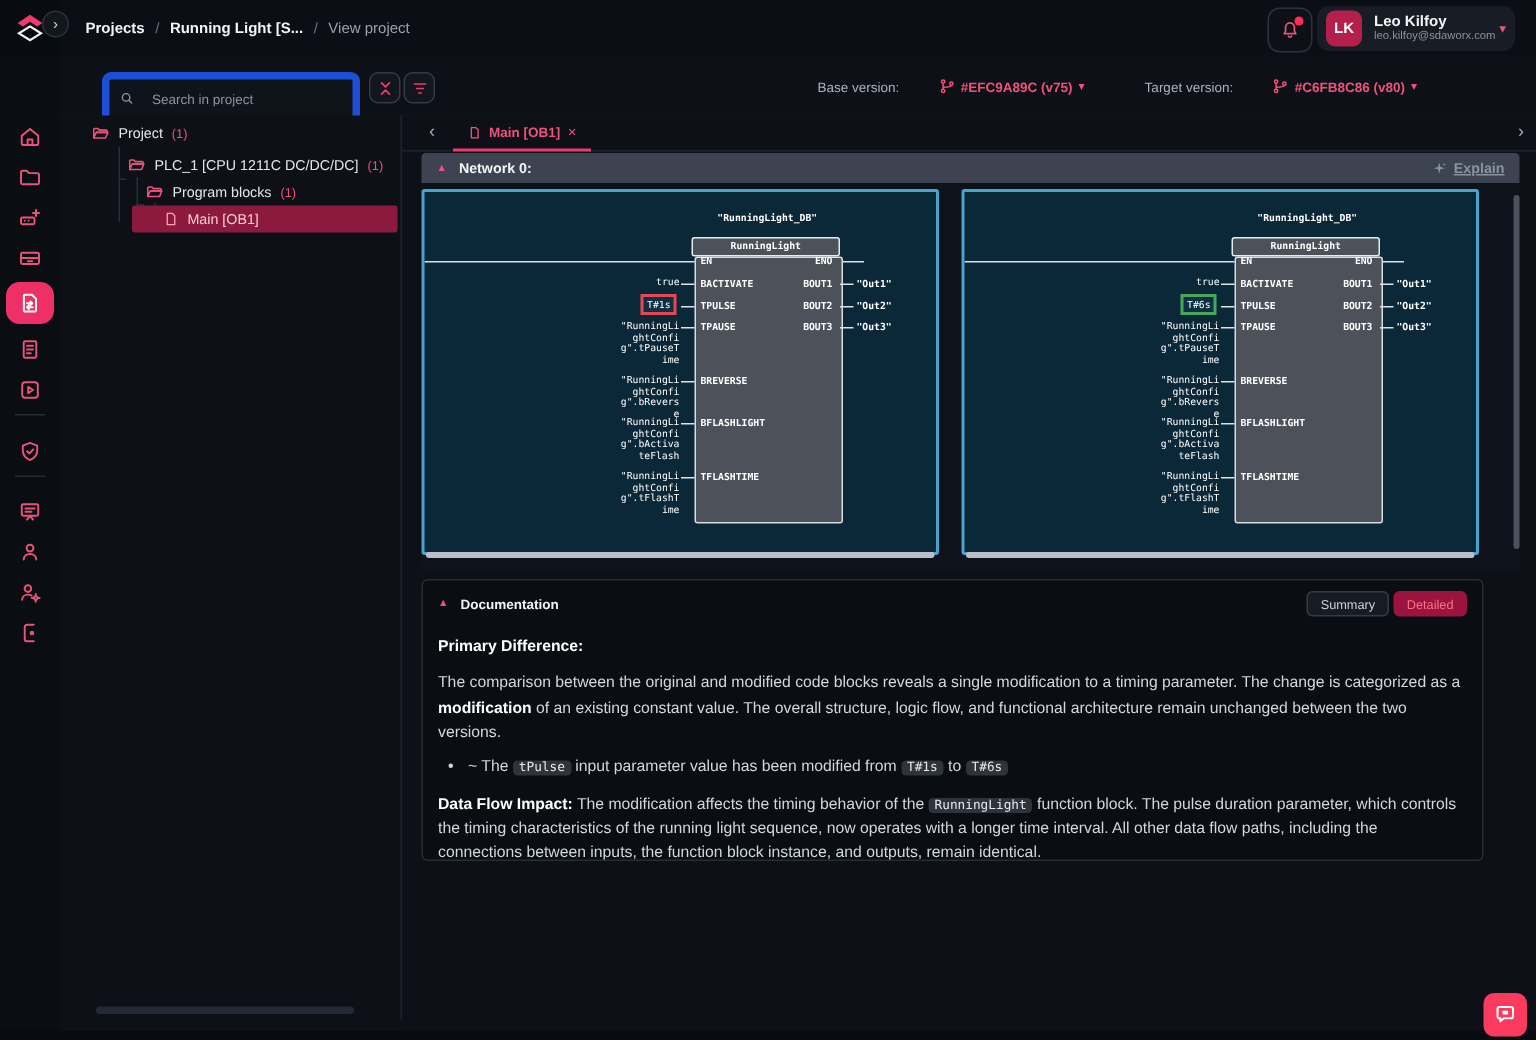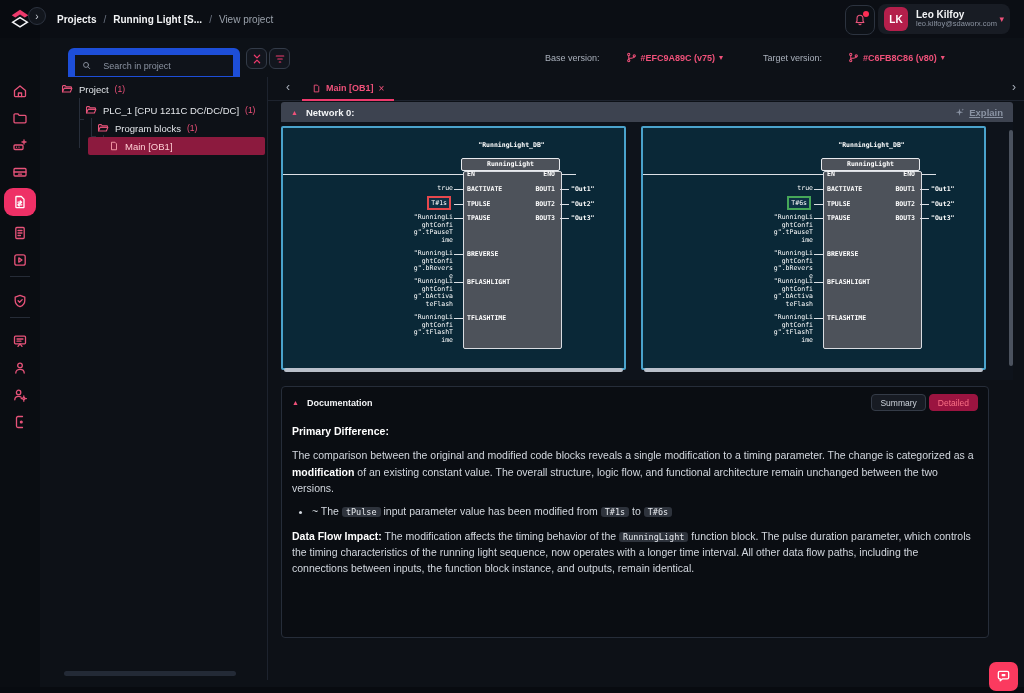--- a/index.html
+++ b/index.html
@@ -29,21 +29,21 @@
 
   
   .rail{position:absolute;left:0;top:38px;width:40px;height:655px;background:#0a0d12;}
   .rail-btn{position:absolute;left:4px;width:32px;height:26px;background:transparent;border:none;display:flex;
             align-items:center;justify-content:center;cursor:pointer;padding:0;}
   .rail-btn.active{background:#ee3066;border-radius:9px;height:28px;}
   .rail-div{position:absolute;left:10px;width:20px;height:1px;background:#262c37;}
 
   
   .toolbar{position:absolute;left:40px;top:38px;width:984px;height:39px;border-bottom:1px solid #1d232e;background:#0d1117;}
-  .search-box{position:absolute;left:28px;top:10px;width:172px;height:35px;border:7px solid #1d4ed8;border-radius:6px;
+  .search-box{position:absolute;left:28px;top:10px;width:172px;height:35px;border:5px solid #1d4ed8;border-radius:6px;
               background:#0f131a;display:flex;align-items:center;padding:0 7px;gap:10px;box-sizing:border-box;}
   .search-box input{background:transparent;border:none;outline:none;color:#d1d5db;font-size:9px;width:100%;
                     font-family:"Liberation Sans",sans-serif;}
   .search-box input::placeholder{color:#8b93a1;}
   .tool-btn{position:absolute;top:10px;width:21px;height:21px;border:1px solid #333b48;border-radius:6px;background:#12161e;
             display:flex;align-items:center;justify-content:center;padding:0;cursor:pointer;}
   .versions{position:absolute;left:505px;top:0;height:39px;display:flex;align-items:center;gap:26px;}
   .ver-label{font-size:9px;color:#aab1bc;}
   .ver-select{display:flex;align-items:center;gap:4px;background:transparent;border:none;cursor:pointer;padding:0;}
   .ver-value{font-size:9px;font-weight:bold;color:#f0517a;}
@@ -87,21 +87,21 @@
   .fbd-lbl{position:absolute;font-family:"DejaVu Sans Mono",monospace;font-size:6.5px;font-weight:bold;color:#fff;line-height:8px;}
   .fbd-out{text-align:right;}
   .fbd-val{position:absolute;font-family:"DejaVu Sans Mono",monospace;font-size:6.5px;font-weight:normal;color:#fff;
            line-height:7.5px;text-align:right;word-break:break-all;}
   .fbd-oval{position:absolute;font-family:"DejaVu Sans Mono",monospace;font-size:6.5px;font-weight:bold;color:#fff;line-height:8px;}
   .fbd-boxed{border:2px solid #e5484d;padding:1px 2px;line-height:8px;background:#0d3044;word-break:normal;}
   .hscroll{position:absolute;top:368px;width:339px;height:4px;background:#b9c0cb;border-radius:2px;}
   .vscroll{position:absolute;left:1009px;top:130px;width:4px;height:236px;background:#7e8795;opacity:.55;border-radius:2px;}
 
   
-  .doc-panel{position:absolute;left:281px;top:386px;width:708px;height:252px;background:#0a0d12;border:1px solid #262d39;
+  .doc-panel{position:absolute;left:281px;top:386px;width:708px;height:188px;background:#0a0d12;border:1px solid #262d39;
              border-radius:4px;overflow:hidden;box-sizing:border-box;}
   .doc-head{display:flex;align-items:center;gap:8px;padding:7px 10px 2px 10px;}
   .doc-head-label{font-size:9px;font-weight:bold;color:#f3f4f6;}
   .doc-toggle{margin-left:auto;display:flex;gap:3px;}
   .tg-btn{height:17px;padding:0 8px;font-size:8.5px;border-radius:4px;cursor:pointer;font-family:"Liberation Sans",sans-serif;}
   .tg-summary{background:#171b23;border:1px solid #343b47;color:#cdd3db;}
   .tg-detailed{background:#9b1440;border:1px solid #9b1440;color:#fb7185;font-weight:normal;}
   .doc-title{margin:4px 10px 0 10px;padding-bottom:9px;border-bottom:1px solid #262c36;font-size:17px;font-weight:bold;color:#fff;}
   #doc-body{padding:2px 12px 0 10px;}
   .doc-p{font-size:10.5px;line-height:1.55;color:#d2d7de;margin:8px 0;}

